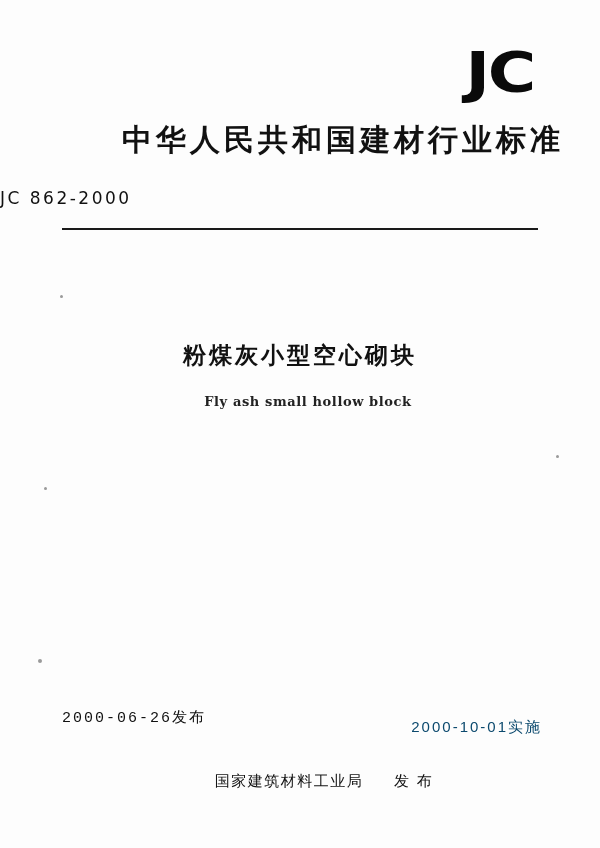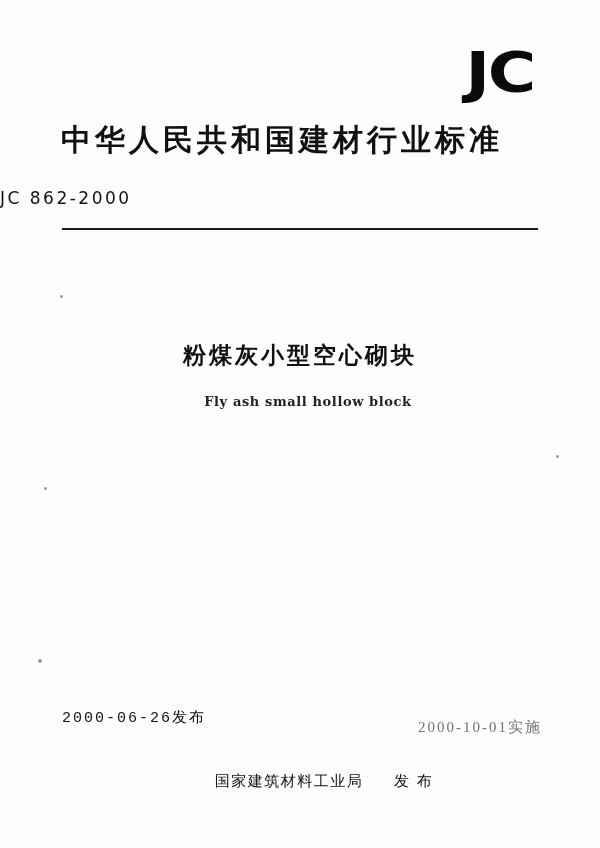--- a/index.html
+++ b/index.html
@@ -36,21 +36,21 @@
     transform: scaleX(1.18);
     transform-origin: right center;
   }
 
   
   .std-title {
     position: absolute;
     top: 120px;
     left: 0;
     width: 564px;
-    text-align: center;
+    text-align: right;
     font-family: Liberation Sans, sans-serif;
     font-weight: bold;
     font-size: 30px;
     letter-spacing: 4px;
     color: #111;
   }
 
   .std-number {
     position: absolute;
     top: 188px;
@@ -106,24 +106,24 @@
     left: 62px;
     font-family: Liberation Mono, monospace;
     font-size: 15px;
     letter-spacing: 2px;
     color: #111;
   }
   .date-effective {
     position: absolute;
     top: 718px;
     right: 58px;
-    font-family: Liberation Serif, serif;
+    font-family: Liberation Sans, sans-serif;
     font-size: 15px;
     letter-spacing: 2px;
-    color: #737373;
+    color: #0c4a6e;
   }
   .issuer {
     position: absolute;
     top: 772px;
     left: 0;
     width: 600px;
     text-align: center;
     font-family: "DejaVu Sans", sans-serif;
     font-size: 15px;
     letter-spacing: 1.5px;

